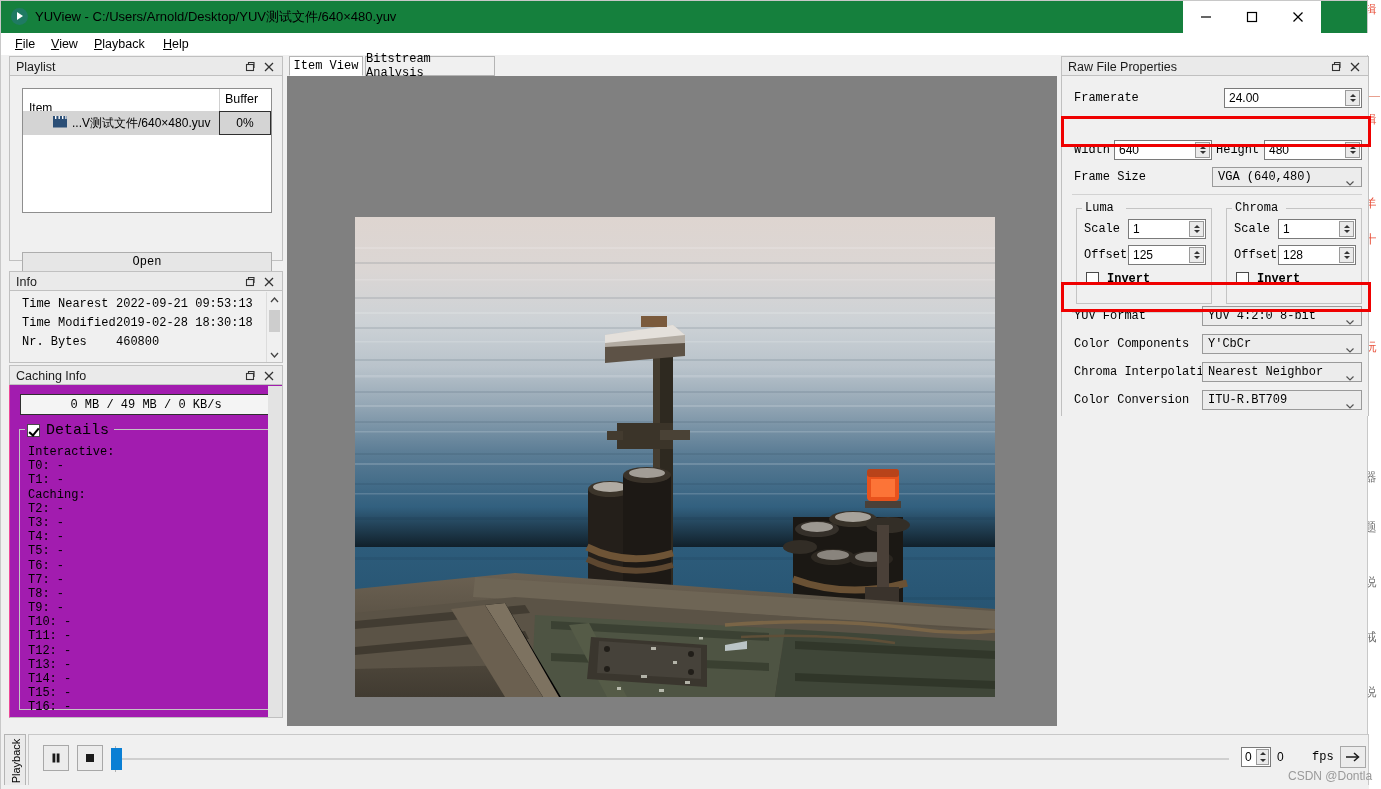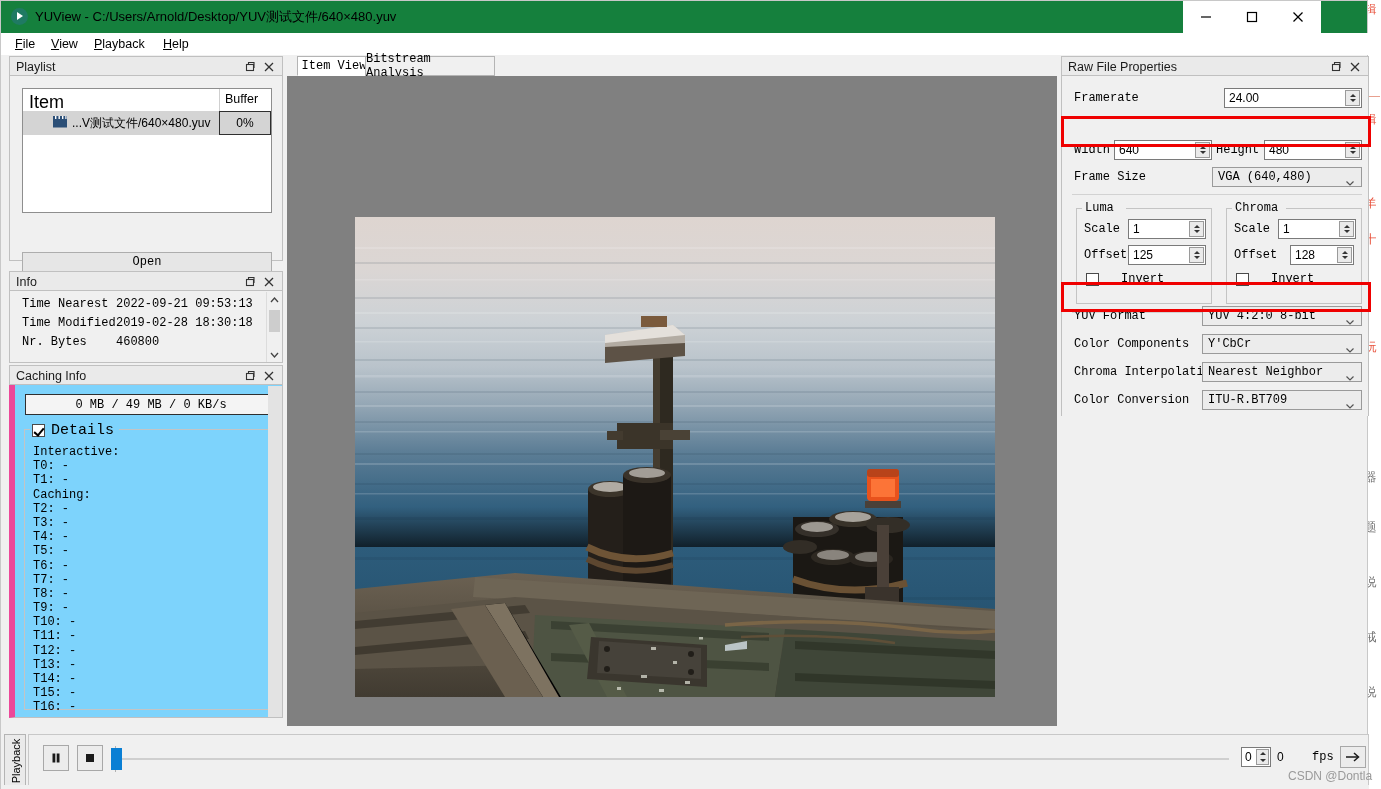--- a/index.html
+++ b/index.html
@@ -101,21 +101,21 @@
   }
   #pl-table{
     position:absolute;left:12px;top:12px;width:250px;height:125px;
     background:#ffffff;border:1px solid #8e8e8e;box-sizing:border-box;
   }
   #pl-head{
     position:absolute;left:0;top:0;width:248px;height:22px;
     background:#ffffff;border-bottom:1px solid #cfcfcf;
   }
   #pl-head .h-item{
-    position:absolute;left:6px;top:3px;font-size:18px;
+    position:absolute;left:6px;top:12px;font-size:12px;
   }
   #pl-head .h-buffer{
     position:absolute;left:202px;top:3px;font-size:12.5px;
   }
   #pl-head .h-sep{
     position:absolute;left:196px;top:0;width:1px;height:22px;background:#cfcfcf;
   }
   #pl-row{
     position:absolute;left:0;top:22px;width:248px;height:24px;
   }
@@ -173,21 +173,21 @@
   #info-scroll .sb-dn{bottom:0;}
   #info-scroll .sb-thumb{
     position:absolute;left:2px;top:18px;width:11px;height:22px;
     background:#cdcdcd;cursor:pointer;
   }
 
   
   #caching{left:8px;top:364px;width:274px;height:353px;}
   #ca-body{
     position:absolute;left:0;top:20px;width:274px;height:333px;
-    background:#7dd3fc;border-left:6px solid #ec4899;
+    background:#a21caf;border-left:1px solid #ec4899;
     border-right:1px solid #c0c0c0;border-bottom:1px solid #c0c0c0;
     box-sizing:border-box;overflow:hidden;
   }
   #ca-summary{
     position:absolute;left:10px;top:9px;width:252px;height:21px;
     background:#f4f4f4;border:1px solid #2f2f2f;box-sizing:border-box;
     display:flex;align-items:center;justify-content:center;
     font-size:12px;
   }
   #ca-group{
@@ -230,21 +230,21 @@
   #center{
     position:absolute;left:286px;top:55px;width:770px;height:670px;
   }
   #tabbar{position:absolute;left:0;top:0;width:770px;height:20px;}
   .tab{
     position:absolute;top:0;height:20px;
     border:1px solid #b4b4b4;box-sizing:border-box;
     display:flex;align-items:center;justify-content:center;
     font-size:12px;cursor:pointer;
   }
-  #tab-item{left:2px;width:74px;background:#ffffff;border-bottom:1px solid #ffffff;margin-left:8px;}
+  #tab-item{left:2px;width:74px;background:#ffffff;border-bottom:1px solid #ffffff;}
   #tab-bit{left:78px;width:130px;background:#f0f0f0;}
   #viewer{
     position:absolute;left:0;top:20px;width:770px;height:650px;
     background:#808080;overflow:hidden;
   }
   #video-frame{
     position:absolute;left:68px;top:141px;width:640px;height:480px;
     overflow:hidden;background:#6d7b86;
   }
 
@@ -290,21 +290,21 @@
   .groupbox{
     position:absolute;border:1px solid #c4c4c4;box-sizing:border-box;
     border-top:none;
   }
   .gb-top-l,.gb-top-r{position:absolute;height:1px;background:#c4c4c4;}
   .gb-title{
     position:absolute;height:16px;line-height:16px;font-size:12px;
     background:#f0f0f0;padding:0 3px;font-family:Liberation Mono, monospace;
   }
   .chk{
-    position:absolute;display:flex;align-items:flex-end;gap:22px;cursor:pointer;
+    position:absolute;display:flex;align-items:flex-start;gap:8px;cursor:pointer;font-weight:bold;
   }
   .chk .box{
     width:13px;height:13px;background:#ffffff;border:1px solid #4a4a4a;
     box-sizing:border-box;
   }
   .chk .lab{font-size:12px;}
   .redbox{
     position:absolute;border:3px solid #ef0000;box-sizing:border-box;
     pointer-events:none;
   }
@@ -810,21 +810,21 @@
       <div class="gb-top-r" style="left:224px;top:132px;width:76px;"></div>
       <div class="gb-title mono" style="left:170px;top:124px;">Chroma</div>
 
       <div class="rp-label mono" style="left:172px;top:144px;">Scale</div>
       <div class="spin" style="left:216px;top:143px;width:78px;">
         <div class="sv">1</div>
         <div class="sbtns"></div>
       </div>
 
       <div class="rp-label mono" style="left:172px;top:170px;">Offset</div>
-      <div class="spin" style="left:228px;top:169px;width:64px;">
+      <div class="spin" style="left:216px;top:169px;width:78px;">
         <div class="sv">128</div>
         <div class="sbtns"></div>
       </div>
 
       <div class="chk" style="left:174px;top:196px;">
         <div class="box"></div>
         <div class="lab mono">Invert</div>
       </div>
 
       <div class="hsep" style="left:10px;top:236px;width:290px;"></div>

